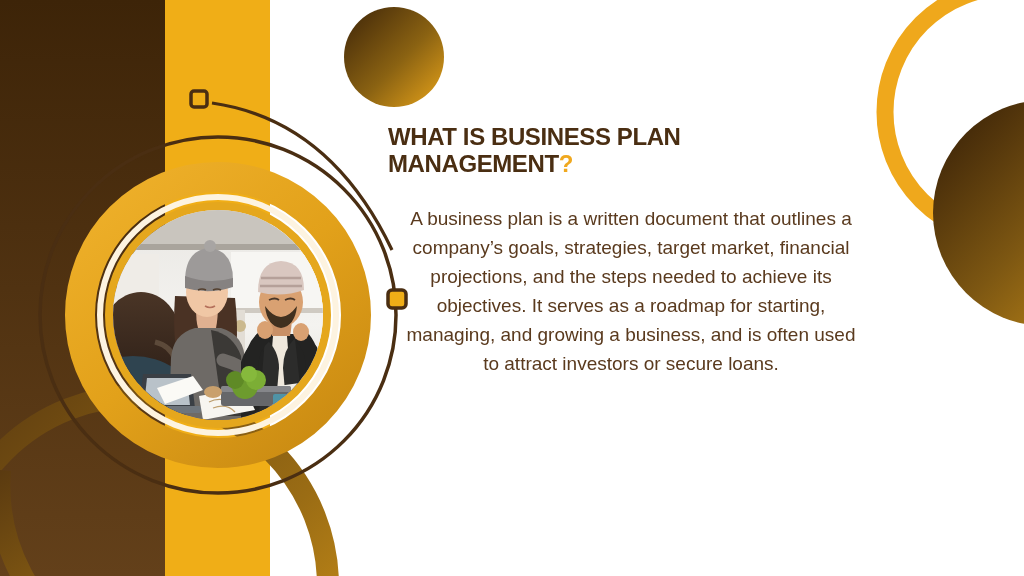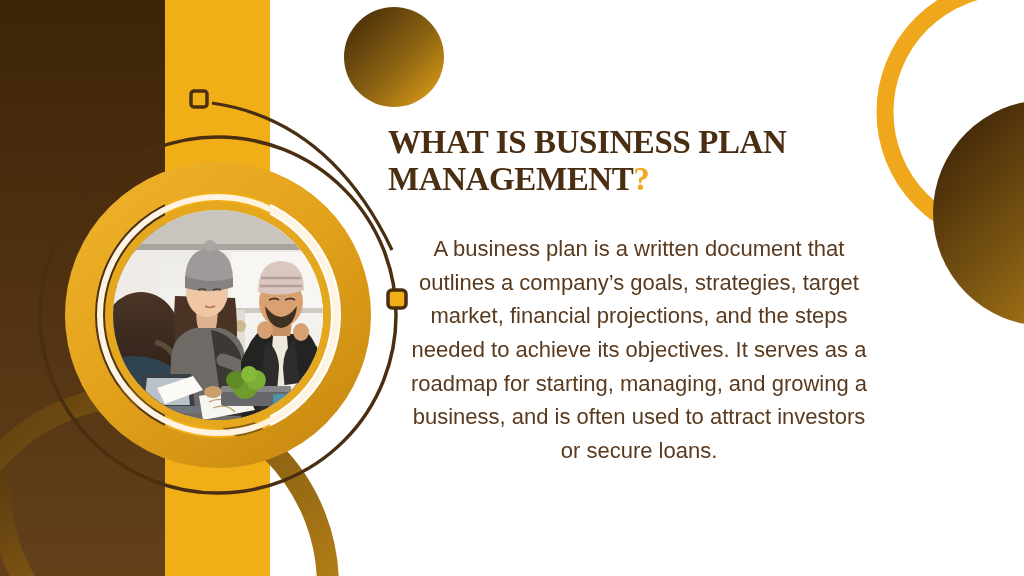--- a/index.html
+++ b/index.html
@@ -28,37 +28,37 @@
 
   
   .text-col {
     position: absolute;
     left: 388px;
     top: 124px;
     width: 500px;
   }
   .slide-title {
     margin: 0;
-    font-family: Liberation Serif, serif;
+    font-family: Liberation Sans, sans-serif;
     font-weight: bold;
-    font-size: 33px;
+    font-size: 24px;
     line-height: 1.12;
     letter-spacing: -0.4px;
     color: #4a2e12;
     text-transform: uppercase;
     text-align: left;
   }
   .slide-title .qmark {
     color: #f0a81e;
   }
   .slide-body {
-    margin: 16px;
+    margin: 8px;
     padding-top: 18px;
     font-family: "Liberation Sans", sans-serif;
-    font-size: 22px;
+    font-size: 19px;
     line-height: 1.53;
     color: #5a3a1e;
     text-align: center;
     width: 470px;
   }
 
   
   .photo-clip {
     position: absolute;
     left: 113px;

